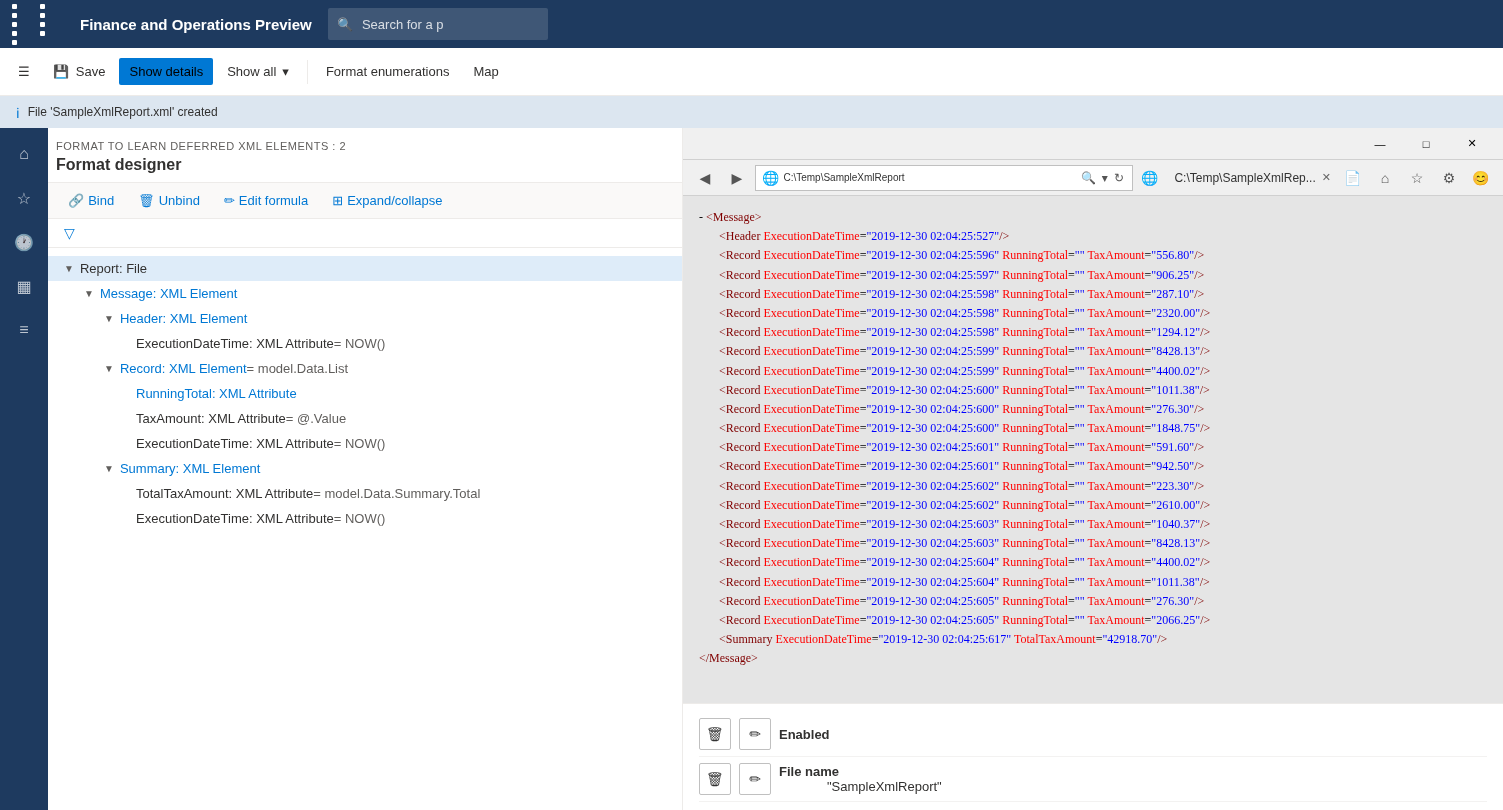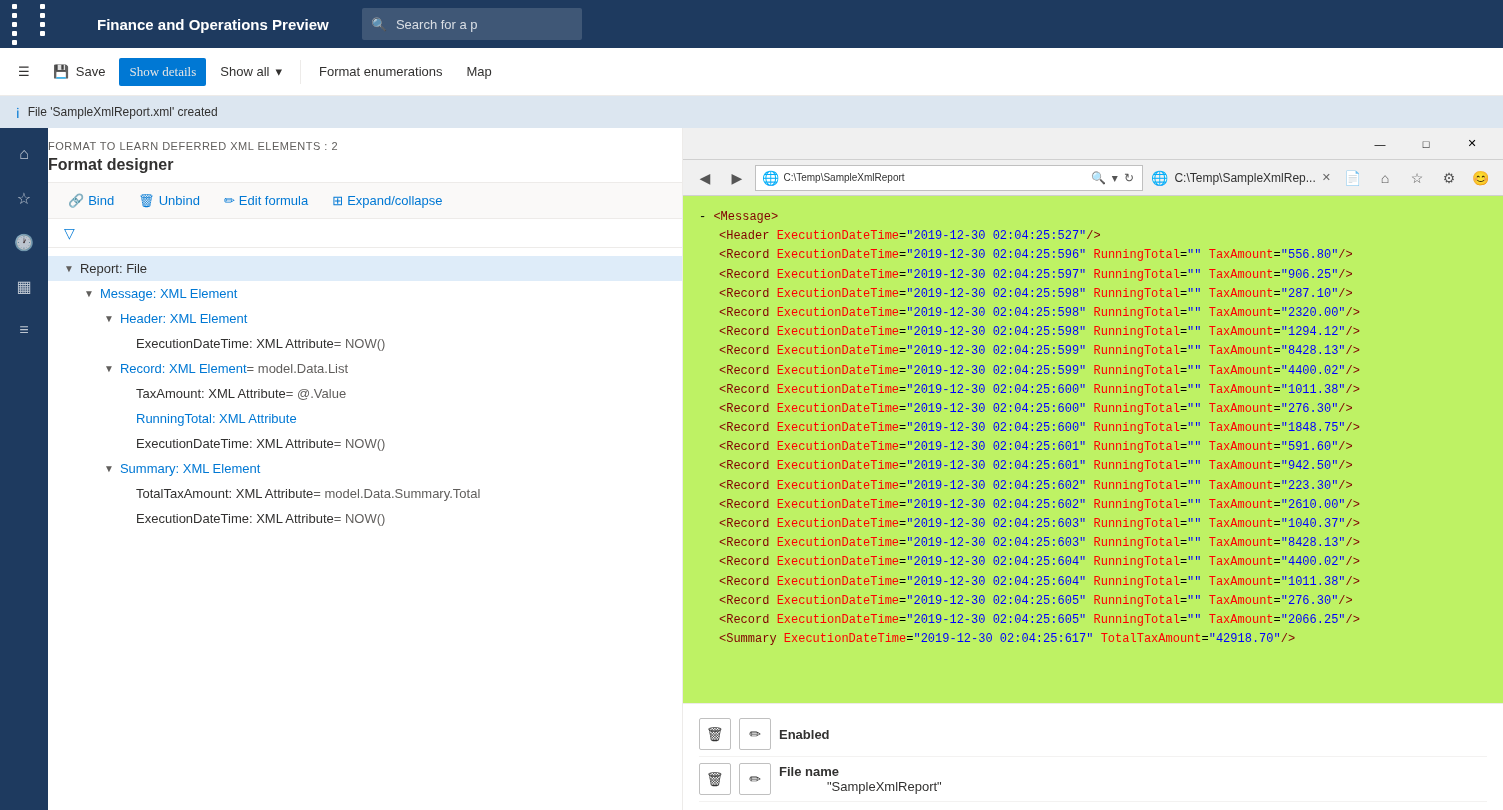--- a/index.html
+++ b/index.html
@@ -5,21 +5,21 @@
     * { box-sizing: border-box; margin: 0; padding: 0; }
     body { font-family: 'Segoe UI', sans-serif; font-size: 13px; background: #f3f2f1; overflow: hidden; width: 1503px; height: 810px; }
 
     
     .top-bar {
       background: #1e3a5f;
       height: 48px;
       display: flex;
       align-items: center;
       padding: 0 12px;
-      gap: 33px;
+      gap: 16px;
     }
     .top-bar-grid {
       display: grid;
       grid-template-columns: 24px 24px;
       gap: 4px;
       cursor: pointer;
     }
     .grid-dot { width: 5px; height: 5px; background: white; border-radius: 1px; }
     .app-title { color: white; font-size: 15px; font-weight: 600; flex: 0 0 auto; }
     .search-box {
@@ -52,21 +52,21 @@
       gap: 6px;
       padding: 6px 10px;
       border: none;
       background: none;
       cursor: pointer;
       font-size: 13px;
       color: #323130;
       border-radius: 2px;
       white-space: nowrap;
     }
-    .cmd-btn.primary { background: #0078d4; color: #e5e5e5; font-family: Liberation Serif, serif; }
+    .cmd-btn.primary { background: #0078d4; color: #000000; }
     .cmd-divider { width: 1px; height: 24px; background: #edebe9; margin: 0 4px; }
 
     
     .notif-bar {
       background: #dce6f0;
       height: 32px;
       display: flex;
       align-items: center;
       padding: 0 16px;
       gap: 8px;
@@ -105,21 +105,21 @@
 
     
     .designer-panel {
       background: white;
       width: 635px;
       display: flex;
       flex-direction: column;
       border-right: 1px solid #edebe9;
     }
     .panel-header {
-      padding: 12px 0 8px;
+      padding: 12px 8px 8px;
       border-bottom: 1px solid #edebe9;
     }
     .panel-subtitle {
       font-size: 11px;
       color: #605e5c;
       text-transform: uppercase;
       letter-spacing: 0.5px;
       margin-bottom: 4px;
     }
     .panel-title {
@@ -222,24 +222,24 @@
     }
     .address-text { font-size: 10px; color: #333; flex: 1; }
     .address-bar-actions { display: flex; gap: 2px; }
     .addr-btn { background: none; border: none; cursor: pointer; padding: 2px; color: #555; font-size: 12px; }
 
     
     .xml-content {
       flex: 1;
       overflow-y: auto;
       padding: 12px 16px;
-      font-family: Liberation Mono, monospace;
+      font-family: Liberation Serif, serif;
       font-size: 12px;
       line-height: 1.6;
-      background: #bef264;
+      background: #e5e5e5;
       color: #000;
     }
     .xml-decl { color: #0000ff; }
     .xml-tag { color: #800000; }
     .xml-attr { color: #ff0000; }
     .xml-val { color: #0000ff; }
     .xml-text { color: #000; }
     .xml-indent-1 { margin-left: 20px; }
     .xml-line { display: block; white-space: nowrap; }
 
@@ -378,26 +378,26 @@
         <span class="tree-binding"> = NOW()</span>
       </div>
       <div class="tree-item">
         <span style="display:inline-block;width:40px"></span>
         <span class="tree-arrow">▼</span>
         <span class="tree-label blue">Record: XML Element</span>
         <span class="tree-binding"> = model.Data.List</span>
       </div>
       <div class="tree-item">
         <span style="display:inline-block;width:72px"></span>
+        <span class="tree-label blue">RunningTotal: XML Attribute</span>
+      </div>
+      <div class="tree-item">
+        <span style="display:inline-block;width:72px"></span>
         <span class="tree-label">TaxAmount: XML Attribute</span>
         <span class="tree-binding"> = @.Value</span>
-      </div>
-      <div class="tree-item">
-        <span style="display:inline-block;width:72px"></span>
-        <span class="tree-label blue">RunningTotal: XML Attribute</span>
       </div>
       <div class="tree-item">
         <span style="display:inline-block;width:72px"></span>
         <span class="tree-label">ExecutionDateTime: XML Attribute</span>
         <span class="tree-binding"> = NOW()</span>
       </div>
       <div class="tree-item">
         <span style="display:inline-block;width:40px"></span>
         <span class="tree-arrow">▼</span>
         <span class="tree-label blue">Summary: XML Element</span>
@@ -432,21 +432,21 @@
       <div class="address-bar-container">
         <span style="color:#0078d4; font-size:14px;">🌐</span>
         <span class="address-text">C:\Temp\SampleXmlReport</span>
         <div class="address-bar-actions">
           <button class="addr-btn">🔍</button>
           <button class="addr-btn">▾</button>
           <button class="addr-btn">↻</button>
         </div>
       </div>
       <span style="color:#0078d4; font-size:14px; margin-left:4px;">🌐</span>
-      <span style="font-size:12px; color:#333; margin-left:2px;">C:\Temp\SampleXmlRep...</span>
+      <span style="font-size:12px; color:#333; margin-left:12px;">C:\Temp\SampleXmlRep...</span>
       <span style="color:#666; font-size:11px; margin-left:2px;">✕</span>
       <button class="nav-btn" style="margin-left:4px;">📄</button>
       <button class="nav-btn">⌂</button>
       <button class="nav-btn">☆</button>
       <button class="nav-btn">⚙</button>
       <button class="nav-btn">😊</button>
     </div>
 
     <div class="xml-content" id="xml-display">
         <span class="xml-line"><span class="xml-decl"></span></span>
@@ -466,20 +466,21 @@
         <span class="xml-line xml-indent-1"><span class="xml-tag">&lt;Record</span> <span class="xml-attr">ExecutionDateTime</span>=<span class="xml-val">"2019-12-30 02:04:25:601"</span> <span class="xml-attr">RunningTotal</span>=<span class="xml-val">""</span> <span class="xml-attr">TaxAmount</span>=<span class="xml-val">"942.50"</span><span class="xml-tag">/&gt;</span></span>
         <span class="xml-line xml-indent-1"><span class="xml-tag">&lt;Record</span> <span class="xml-attr">ExecutionDateTime</span>=<span class="xml-val">"2019-12-30 02:04:25:602"</span> <span class="xml-attr">RunningTotal</span>=<span class="xml-val">""</span> <span class="xml-attr">TaxAmount</span>=<span class="xml-val">"223.30"</span><span class="xml-tag">/&gt;</span></span>
         <span class="xml-line xml-indent-1"><span class="xml-tag">&lt;Record</span> <span class="xml-attr">ExecutionDateTime</span>=<span class="xml-val">"2019-12-30 02:04:25:602"</span> <span class="xml-attr">RunningTotal</span>=<span class="xml-val">""</span> <span class="xml-attr">TaxAmount</span>=<span class="xml-val">"2610.00"</span><span class="xml-tag">/&gt;</span></span>
         <span class="xml-line xml-indent-1"><span class="xml-tag">&lt;Record</span> <span class="xml-attr">ExecutionDateTime</span>=<span class="xml-val">"2019-12-30 02:04:25:603"</span> <span class="xml-attr">RunningTotal</span>=<span class="xml-val">""</span> <span class="xml-attr">TaxAmount</span>=<span class="xml-val">"1040.37"</span><span class="xml-tag">/&gt;</span></span>
         <span class="xml-line xml-indent-1"><span class="xml-tag">&lt;Record</span> <span class="xml-attr">ExecutionDateTime</span>=<span class="xml-val">"2019-12-30 02:04:25:603"</span> <span class="xml-attr">RunningTotal</span>=<span class="xml-val">""</span> <span class="xml-attr">TaxAmount</span>=<span class="xml-val">"8428.13"</span><span class="xml-tag">/&gt;</span></span>
         <span class="xml-line xml-indent-1"><span class="xml-tag">&lt;Record</span> <span class="xml-attr">ExecutionDateTime</span>=<span class="xml-val">"2019-12-30 02:04:25:604"</span> <span class="xml-attr">RunningTotal</span>=<span class="xml-val">""</span> <span class="xml-attr">TaxAmount</span>=<span class="xml-val">"4400.02"</span><span class="xml-tag">/&gt;</span></span>
         <span class="xml-line xml-indent-1"><span class="xml-tag">&lt;Record</span> <span class="xml-attr">ExecutionDateTime</span>=<span class="xml-val">"2019-12-30 02:04:25:604"</span> <span class="xml-attr">RunningTotal</span>=<span class="xml-val">""</span> <span class="xml-attr">TaxAmount</span>=<span class="xml-val">"1011.38"</span><span class="xml-tag">/&gt;</span></span>
         <span class="xml-line xml-indent-1"><span class="xml-tag">&lt;Record</span> <span class="xml-attr">ExecutionDateTime</span>=<span class="xml-val">"2019-12-30 02:04:25:605"</span> <span class="xml-attr">RunningTotal</span>=<span class="xml-val">""</span> <span class="xml-attr">TaxAmount</span>=<span class="xml-val">"276.30"</span><span class="xml-tag">/&gt;</span></span>
         <span class="xml-line xml-indent-1"><span class="xml-tag">&lt;Record</span> <span class="xml-attr">ExecutionDateTime</span>=<span class="xml-val">"2019-12-30 02:04:25:605"</span> <span class="xml-attr">RunningTotal</span>=<span class="xml-val">""</span> <span class="xml-attr">TaxAmount</span>=<span class="xml-val">"2066.25"</span><span class="xml-tag">/&gt;</span></span>
         <span class="xml-line xml-indent-1"><span class="xml-tag">&lt;Summary</span> <span class="xml-attr">ExecutionDateTime</span>=<span class="xml-val">"2019-12-30 02:04:25:617"</span> <span class="xml-attr">TotalTaxAmount</span>=<span class="xml-val">"42918.70"</span><span class="xml-tag">/&gt;</span></span>
+        <span class="xml-line"><span class="xml-tag">&lt;/Message&gt;</span></span>
       </div>
 
     <div class="property-panel">
       <div class="prop-row">
         <button class="prop-btn">🗑</button>
         <button class="prop-btn">✏</button>
         <span class="prop-label">Enabled</span>
       </div>
       <div class="prop-row">
         <button class="prop-btn">🗑</button>

